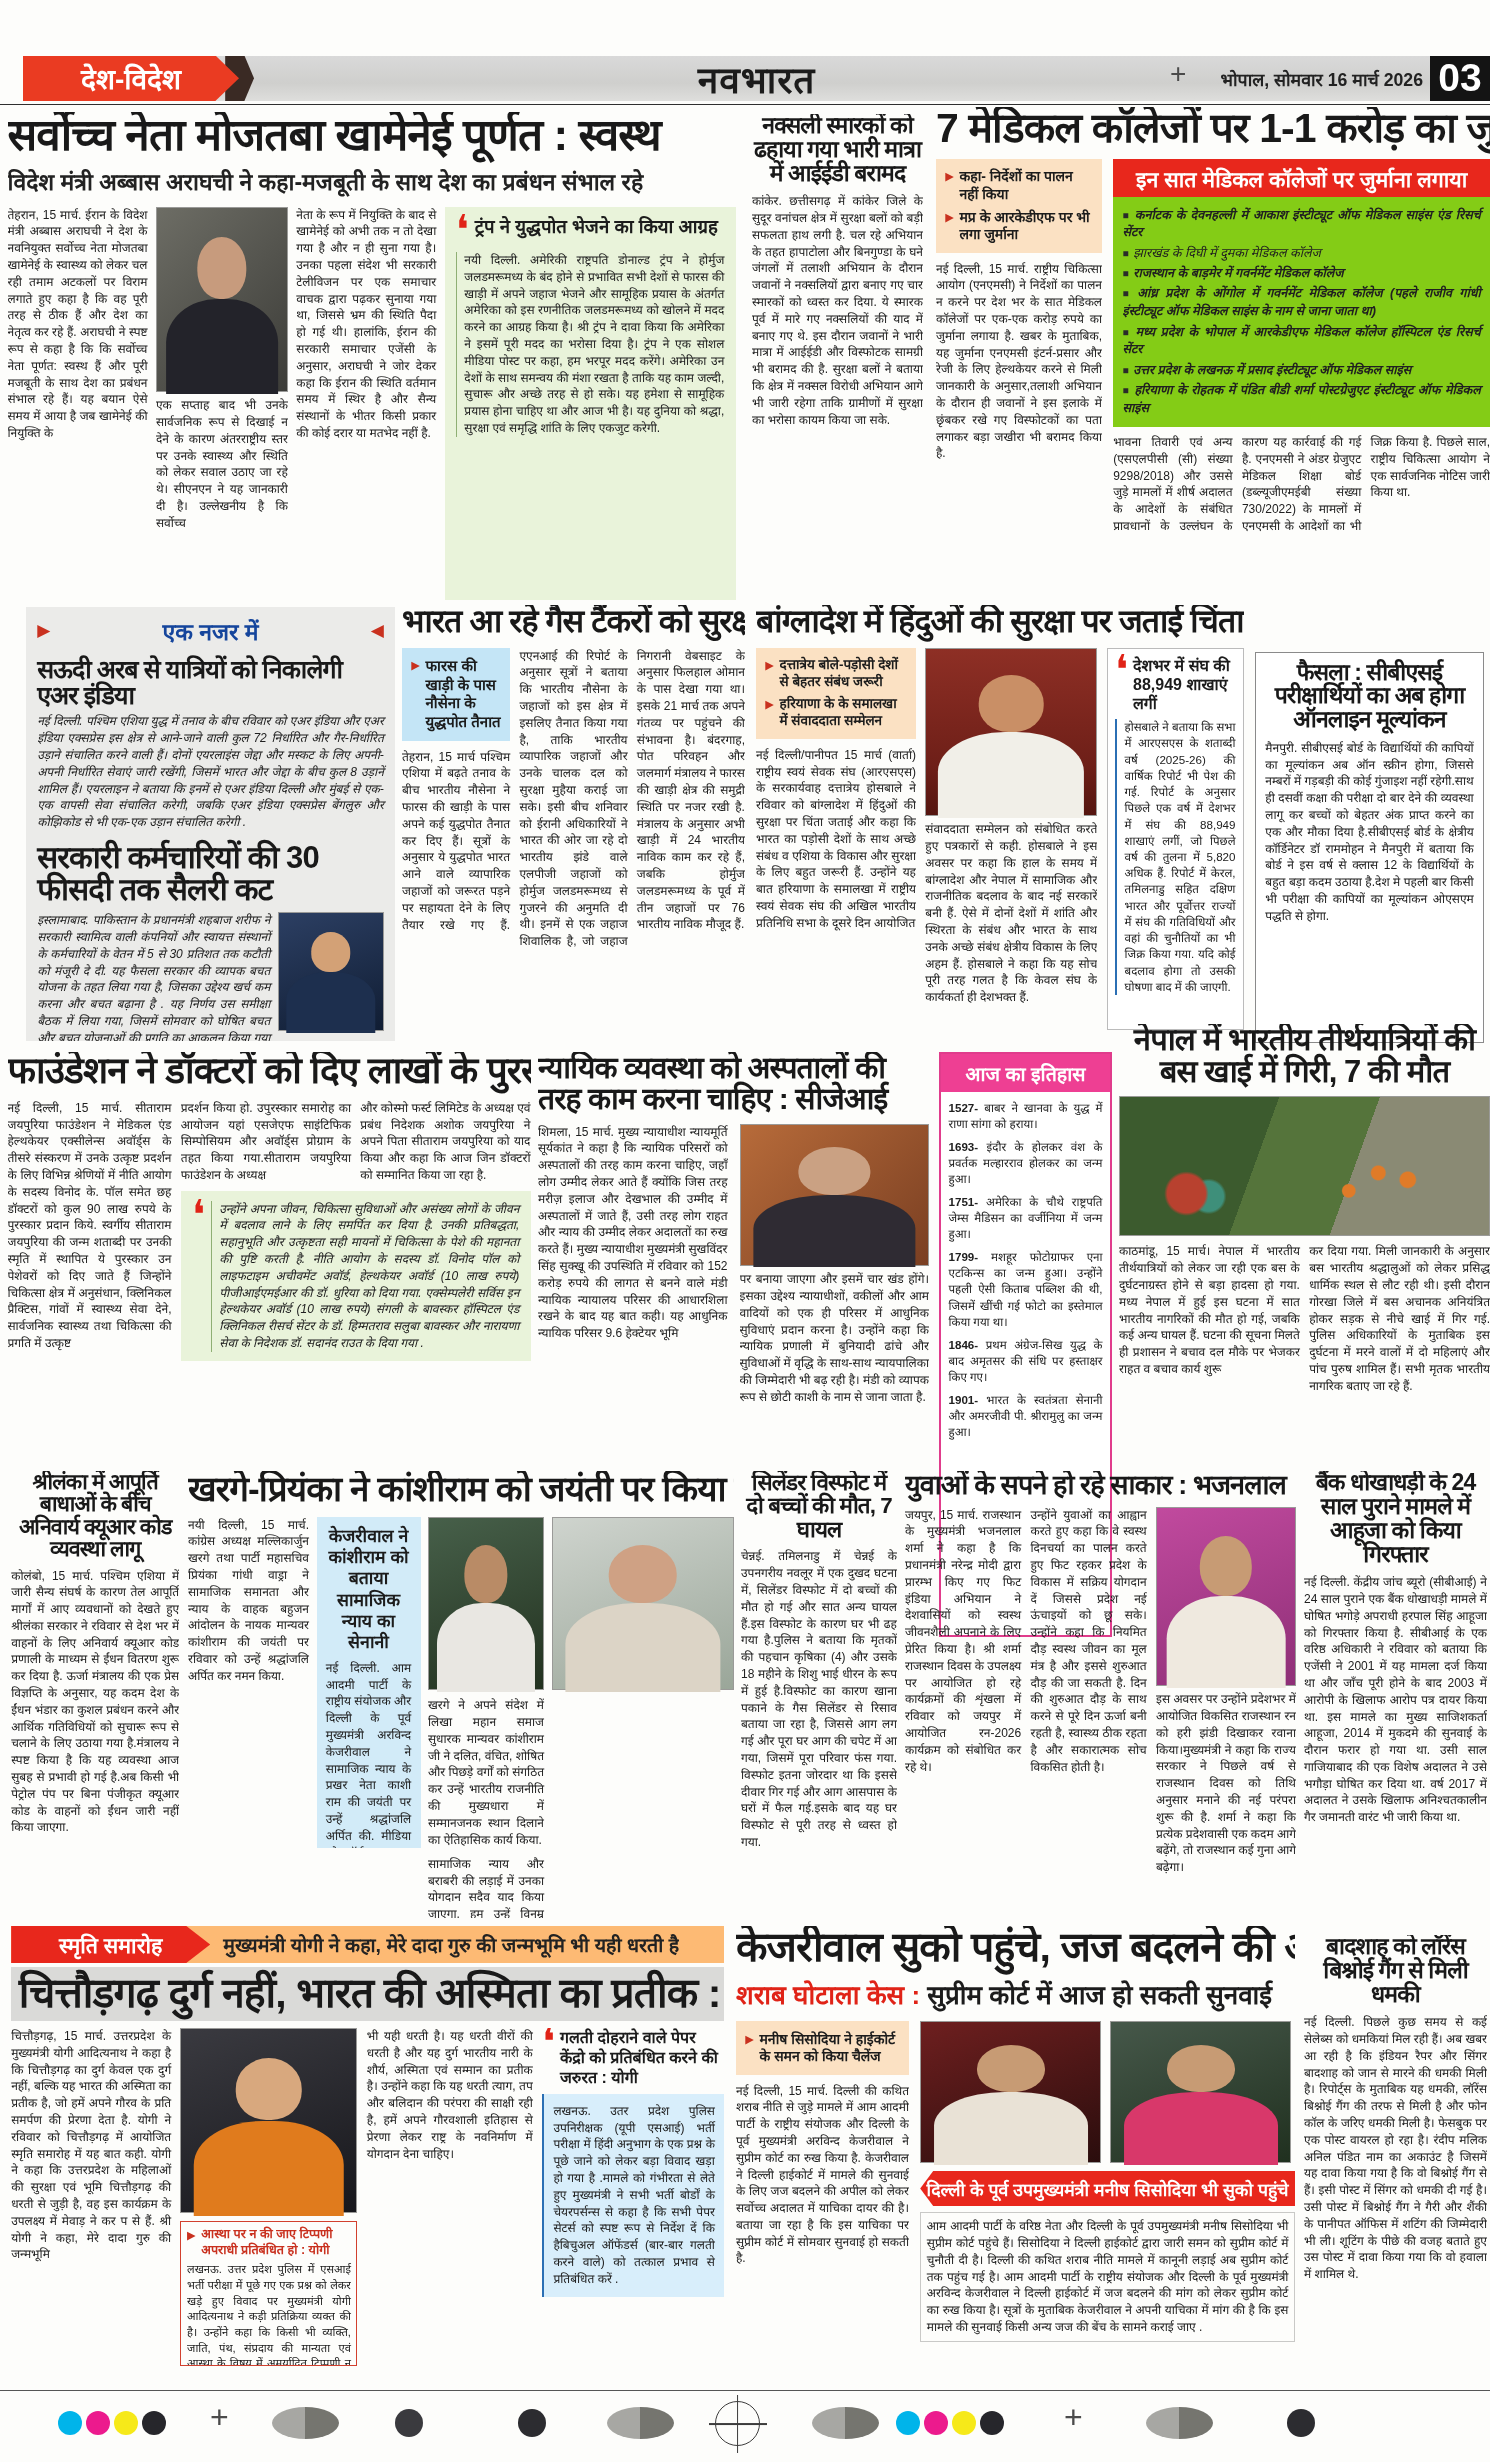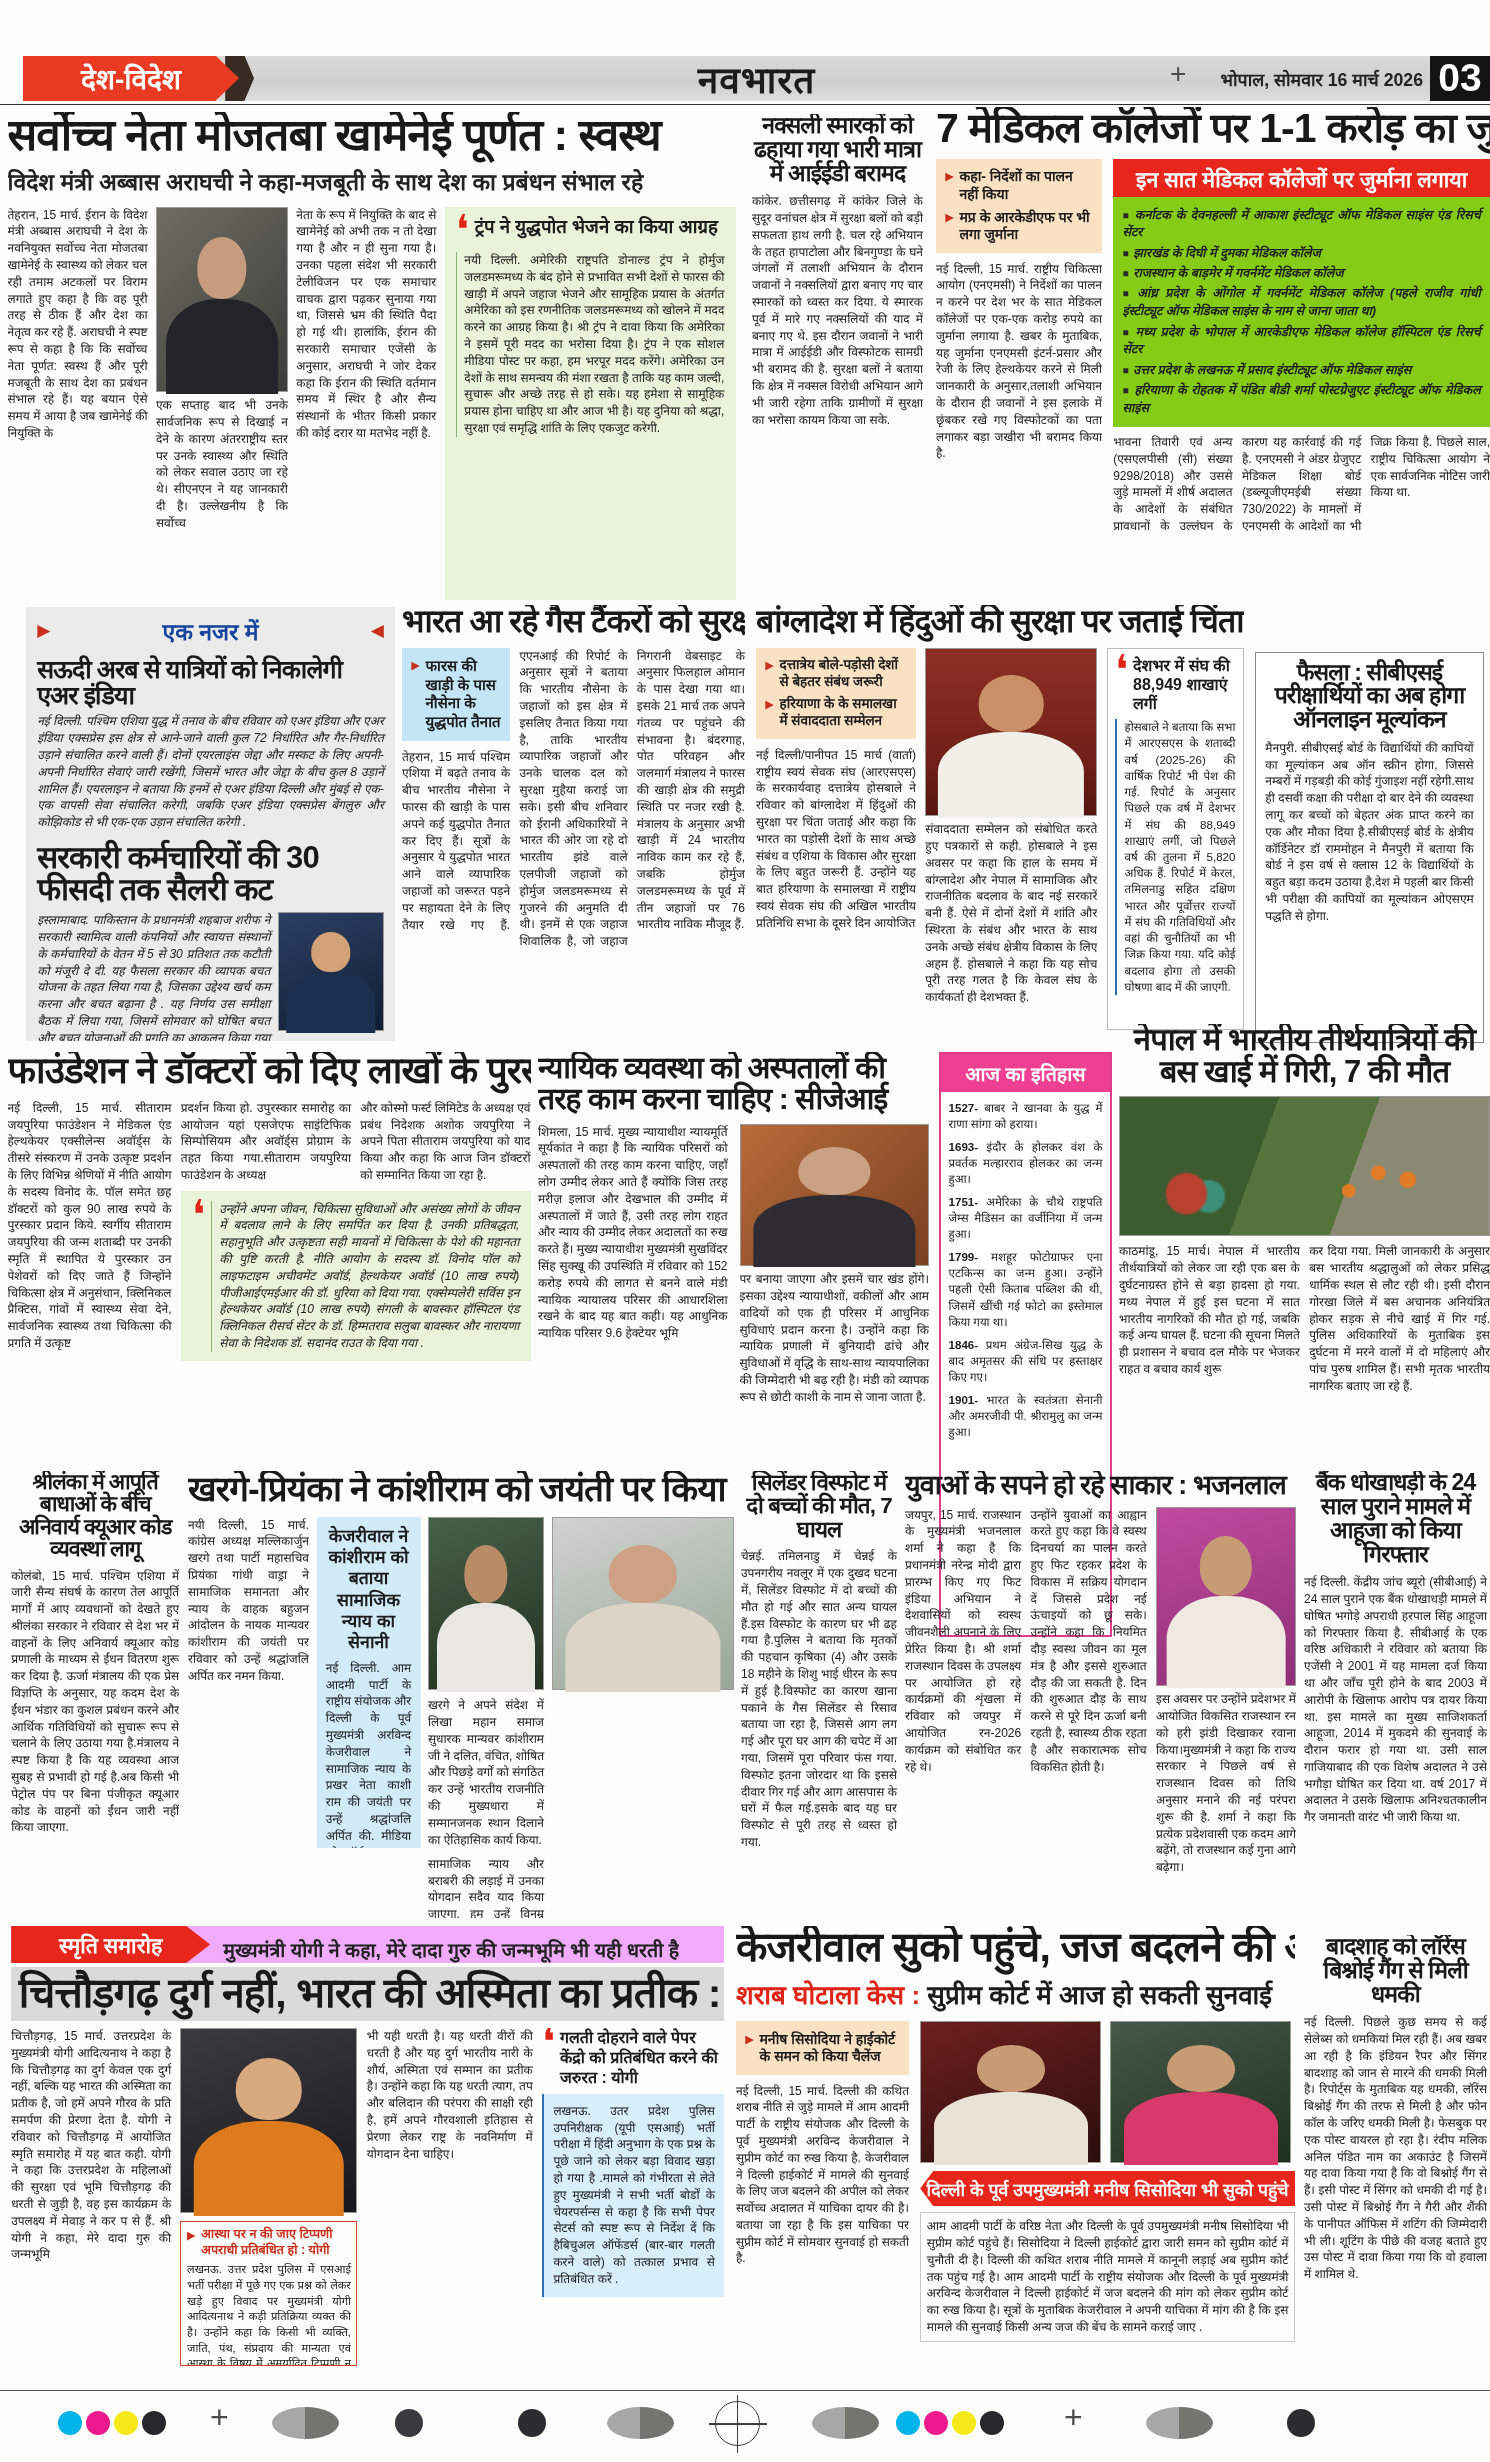--- a/index.html
+++ b/index.html
@@ -106,21 +106,21 @@
             <span class="tri">▶</span>
             <span>मप्र के आरकेडीएफ पर भी लगा जुर्माना</span>
           </div>
       </div>
       <div class="bd" style="margin-top:7.5px;">नई दिल्ली, 15 मार्च. राष्ट्रीय चिकित्सा आयोग (एनएमसी) ने निर्देशों का पालन न करने पर देश भर के सात मेडिकल कॉलेजों पर एक-एक करोड़ रुपये का जुर्माना लगाया है. खबर के मुताबिक, यह जुर्माना एनएमसी इंटर्न-प्रसार और रेजी के लिए हेल्थकेयर करने से मिली जानकारी के अनुसार,तलाशी अभियान के दौरान ही जवानों ने इस इलाके में छृंबकर रखे गए विस्फोटकों का पता लगाकर बड़ा जखीरा भी बरामद किया है.</div>
     </div>
     <div style="overflow:hidden;">
       <div class="redhead" style="font-size:21.4px;padding:4.7px 3.7px;">इन सात मेडिकल कॉलेजों पर जुर्माना लगाया</div>
       <ul style="list-style:none;margin:0;padding:9.3px 9.3px;background:#84cc16;font-style:italic;">
         <li class="bd" style="font-size:12.6px;font-weight:bold;"><span class="sq">■</span><span>कर्नाटक के देवनहल्ली में आकाश इंस्टीट्यूट ऑफ मेडिकल साइंस एंड रिसर्च सेंटर</span></li>
-        <li class="bd" style="font-size:12.6px;font-weight:bold;margin-top:2.8px;"><span class="sq">■</span><span>झारखंड के दिघी में दुमका मेडिकल कॉलेज</span></li>
+        <li class="bd" style="font-size:12.6px;font-weight:normal;margin-top:2.8px;"><span class="sq">■</span><span>झारखंड के दिघी में दुमका मेडिकल कॉलेज</span></li>
         <li class="bd" style="font-size:12.6px;font-weight:bold;margin-top:2.8px;"><span class="sq">■</span><span>राजस्थान के बाड़मेर में गवर्नमेंट मेडिकल कॉलेज</span></li>
         <li class="bd" style="font-size:12.6px;font-weight:bold;margin-top:2.8px;"><span class="sq">■</span><span>आंध्र प्रदेश के ओंगोल में गवर्नमेंट मेडिकल कॉलेज (पहले राजीव गांधी इंस्टीट्यूट ऑफ मेडिकल साइंस के नाम से जाना जाता था)</span></li>
         <li class="bd" style="font-size:12.6px;font-weight:bold;margin-top:2.8px;"><span class="sq">■</span><span>मध्य प्रदेश के भोपाल में आरकेडीएफ मेडिकल कॉलेज हॉस्पिटल एंड रिसर्च सेंटर</span></li>
         <li class="bd" style="font-size:12.6px;font-weight:bold;margin-top:2.8px;"><span class="sq">■</span><span>उत्तर प्रदेश के लखनऊ में प्रसाद इंस्टीट्यूट ऑफ मेडिकल साइंस</span></li>
         <li class="bd" style="font-size:12.6px;font-weight:bold;margin-top:2.8px;"><span class="sq">■</span><span>हरियाणा के रोहतक में पंडित बीडी शर्मा पोस्टग्रेजुएट इंस्टीट्यूट ऑफ मेडिकल साइंस</span></li>
       </ul>
       <div class="bd" style="margin-top:7.5px;columns:3;column-gap:9.3px;">भावना तिवारी एवं अन्य (एसएलपीसी (सी) संख्या 9298/2018) और उससे जुड़े मामलों में शीर्ष अदालत के आदेशों के संबंधित प्रावधानों के उल्लंघन के कारण यह कार्रवाई की गई है. एनएमसी ने अंडर ग्रेजुएट मेडिकल शिक्षा बोर्ड (डब्ल्यूजीएमईबी संख्या 730/2022) के मामलों में एनएमसी के आदेशों का भी जिक्र किया है. पिछले साल, राष्ट्रीय चिकित्सा आयोग ने एक सार्वजनिक नोटिस जारी किया था.</div>
     </div>
   </div>
 </div>
@@ -277,21 +277,21 @@
     </div>
   </div>
 </div>
 
 <div class="abs" style="left:1304px;top:1471px;width:183px;height:445px;">
   <div class="hxl" style="font-size:23px;text-align:center;">बैंक धोखाधड़ी के 24 साल पुराने मामले में आहूजा को किया गिरफ्तार</div>
   <div class="bd" style="margin-top:7.5px;">नई दिल्ली. केंद्रीय जांच ब्यूरो (सीबीआई) ने 24 साल पुराने एक बैंक धोखाधड़ी मामले में घोषित भगोड़े अपराधी हरपाल सिंह आहूजा को गिरफ्तार किया है. सीबीआई के एक वरिष्ठ अधिकारी ने रविवार को बताया कि एजेंसी ने 2001 में यह मामला दर्ज किया था और जाँच पूरी होने के बाद 2003 में आरोपी के खिलाफ आरोप पत्र दायर किया था. इस मामले का मुख्य साजिशकर्ता आहूजा, 2014 में मुकदमे की सुनवाई के दौरान फरार हो गया था. उसी साल गाजियाबाद की एक विशेष अदालत ने उसे भगौड़ा घोषित कर दिया था. वर्ष 2017 में अदालत ने उसके खिलाफ अनिश्चतकालीन गैर जमानती वारंट भी जारी किया था.</div>
 </div>
 
 <div class="abs" style="left:11.2px;top:1926px;width:713px;height:460px;">
-  <div style="display:flex;height:37px;background:#f0abfc;align-items:flex-end;">
+  <div style="display:flex;height:37px;background:#fdba74;align-items:center;">
     <div style="background:#e8271c;color:#fff;font-weight:800;font-size:21.4px;height:100%;display:flex;align-items:center;padding:0 20.5px;clip-path:polygon(0 0,88% 0,100% 50%,88% 100%,0 100%);min-width:158px;justify-content:center;">स्मृति समारोह</div>
     <div style="font-weight:800;font-size:19.6px;color:#222;padding-left:13px;white-space:nowrap;overflow:hidden;">मुख्यमंत्री योगी ने कहा, मेरे दादा गुरु की जन्मभूमि भी यही धरती है</div>
   </div>
   <div style="background:#dadad8;padding:5.6px 7.5px;margin-top:3.7px;">
     <div class="hxl" style="font-size:41px;white-space:nowrap;">चित्तौड़गढ़ दुर्ग नहीं, भारत की अस्मिता का प्रतीक : योगी</div>
   </div>
   <div style="display:grid;grid-template-columns:160px 177px 166px 1fr;gap:9.3px;margin-top:7.5px;height:346px;">
     <div class="bd">चित्तौड़गढ़, 15 मार्च. उत्तरप्रदेश के मुख्यमंत्री योगी आदित्यनाथ ने कहा है कि चित्तौड़गढ़ का दुर्ग केवल एक दुर्ग नहीं, बल्कि यह भारत की अस्मिता का प्रतीक है, जो हमें अपने गौरव के प्रति समर्पण की प्रेरणा देता है. योगी ने रविवार को चित्तौड़गढ़ में आयोजित स्मृति समारोह में यह बात कही. योगी ने कहा कि उत्तरप्रदेश के महिलाओं की सुरक्षा एवं भूमि चित्तौड़गढ़ की धरती से जुड़ी है, वह इस कार्यक्रम के उपलक्ष्य में मेवाड़ ने कर प से हैं. श्री योगी ने कहा, मेरे दादा गुरु की जन्मभूमि</div>
     <div style="overflow:hidden;">
       <div class="ph person" style="height:183px;--skin:#d8a87e;--suit:#e07b1d;background:linear-gradient(160deg,#3a3a40,#17171c);"></div>

